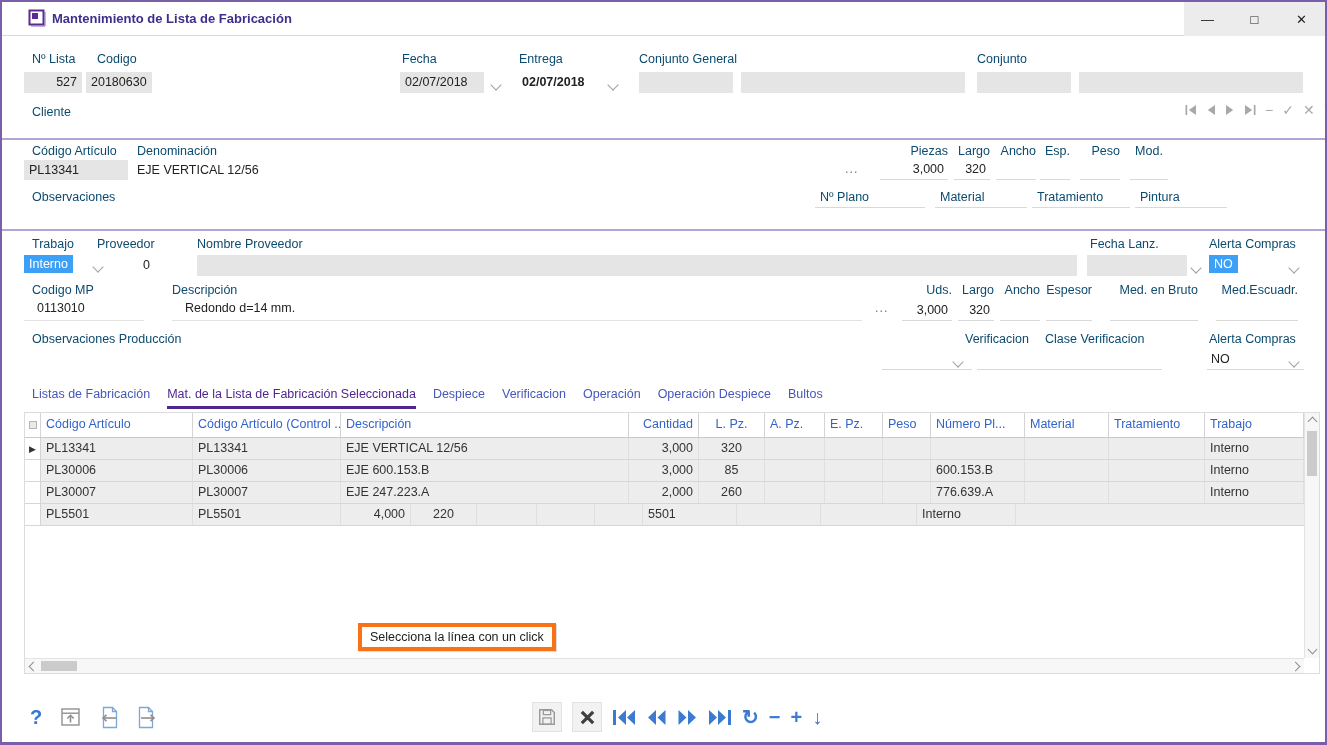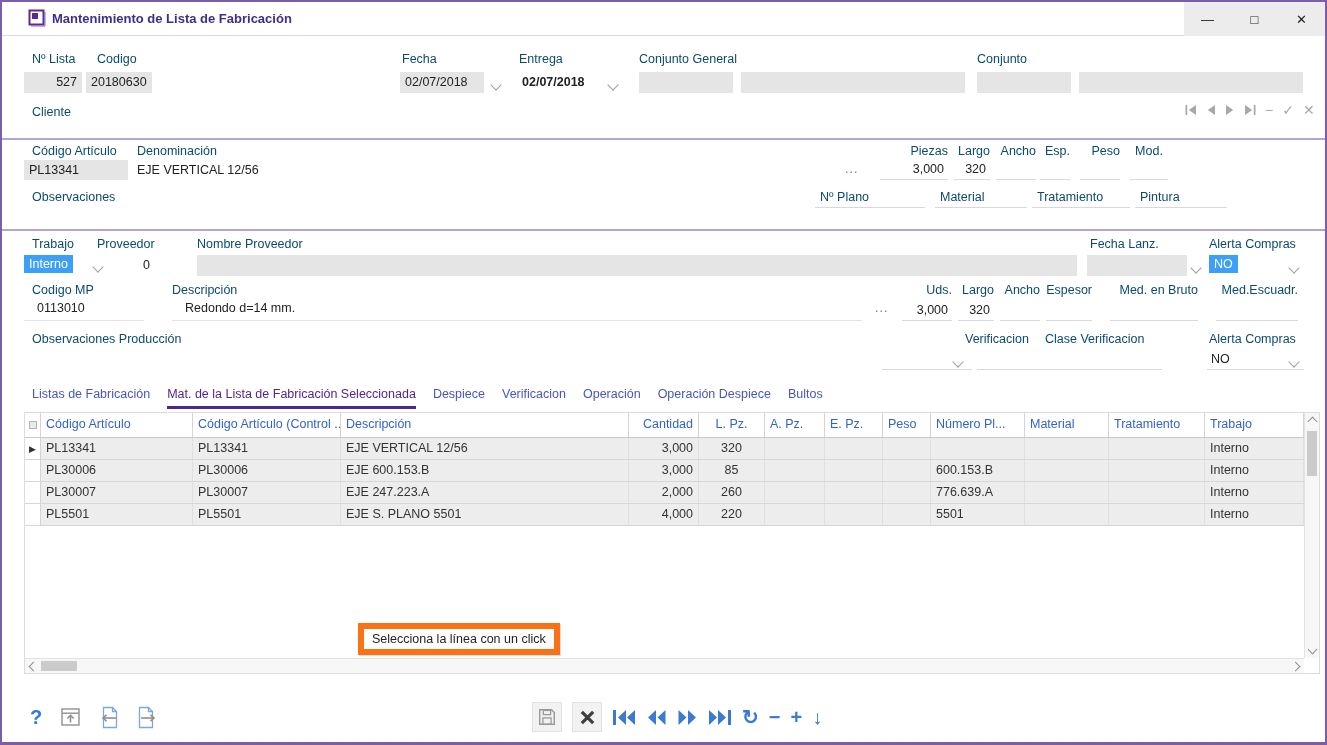--- a/index.html
+++ b/index.html
@@ -47,21 +47,21 @@
   .hsq { width:8px; height:8px; border:1px solid #b5b5b5; background:#e9e9e9; }
 
   .vscroll { position:absolute; right:0; top:0; bottom:15px; width:15px; background:#f7f7f7; border-left:1px solid #e3e3e3; }
   .hscroll { position:absolute; left:0; right:15px; bottom:0; height:15px; background:#f7f7f7; border-top:1px solid #e3e3e3; }
   .vthumb { position:absolute; left:2px; top:18px; width:10px; height:45px; background:#cbcbcb; }
   .hthumb { position:absolute; left:16px; top:2px; width:36px; height:10px; background:#cbcbcb; }
   .sarr { position:absolute; width:7px; height:7px; border-right:1.5px solid #8f8f8f; border-bottom:1.5px solid #8f8f8f; }
   .sarr.up{ transform:rotate(-135deg); } .sarr.down{ transform:rotate(45deg); }
   .sarr.left{ transform:rotate(135deg); } .sarr.right{ transform:rotate(-45deg); }
 
-  .tooltip { position:absolute; left:333px; top:210px; background:#fff; border:6px solid #f97316; padding:3px 8px; color:#222; white-space:nowrap; box-shadow:1px 1px 0 #ddd; }
+  .tooltip { position:absolute; left:333px; top:210px; background:#fff; border:4px solid #f97316; padding:3px 8px; color:#222; white-space:nowrap; box-shadow:1px 1px 0 #ddd; }
 
   
   .tools-left { position:absolute; left:28px; top:700px; display:flex; gap:18px; align-items:center; height:30px; }
   .tools-center { position:absolute; left:530px; top:698px; display:flex; gap:10px; align-items:center; height:34px; }
   .help { color:#2f7ad6; font-size:20px; font-weight:bold; }
   .sqbtn { width:30px; height:30px; background:#f2f2f2; border:1px solid #e2e2e2; display:flex; align-items:center; justify-content:center; }
   .blue-t { color:#3b7ad0; font-size:20px; font-weight:bold; line-height:20px; }
 </style>
 </head>
 <body>
@@ -275,21 +275,20 @@
       <span class="td c8"></span>
       <span class="td c9">776.639.A</span>
       <span class="td c10"></span>
       <span class="td c11"></span>
       <span class="td c12">Interno</span>
     </div>
     <div class="tr">
       <span class="tm"></span>
       <span class="td c1">PL5501</span>
       <span class="td c2">PL5501</span>
-      <span class="td c3">EJE S. PLANO 5501</span>
       <span class="td c4">4,000</span>
       <span class="td c5">220</span>
       <span class="td c6"></span>
       <span class="td c7"></span>
       <span class="td c8"></span>
       <span class="td c9">5501</span>
       <span class="td c10"></span>
       <span class="td c11"></span>
       <span class="td c12">Interno</span>
     </div>

